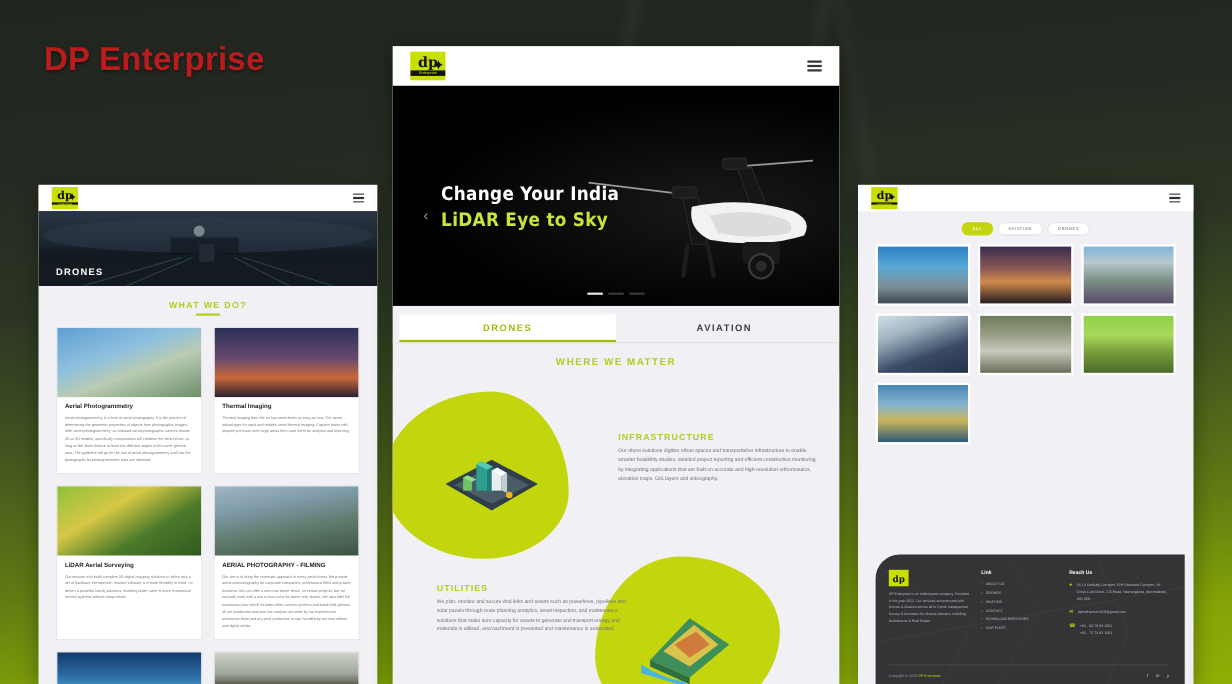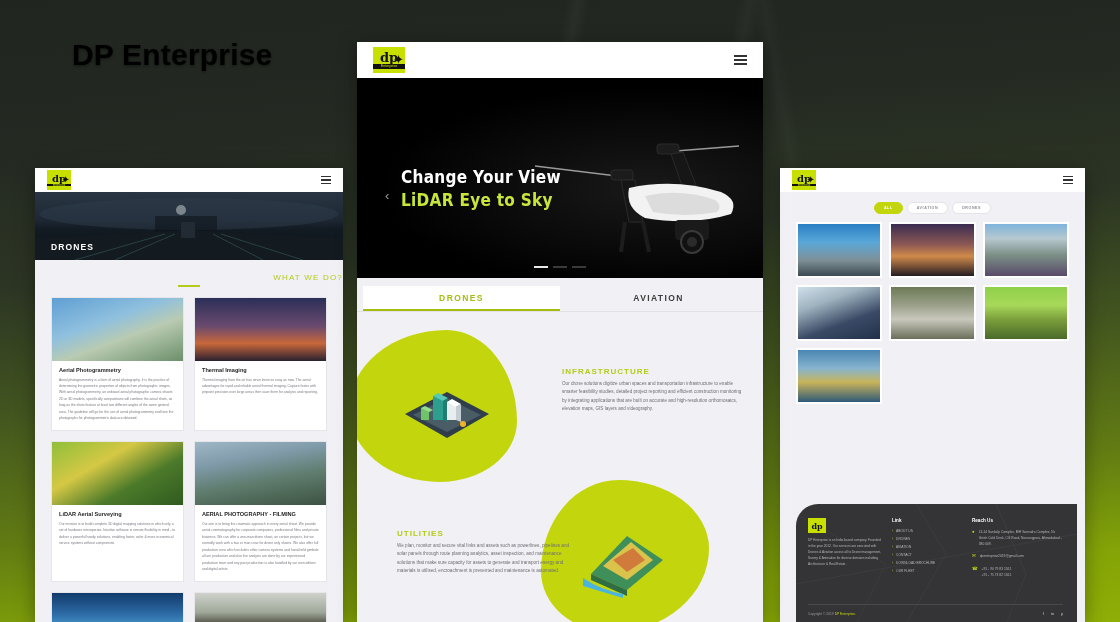--- a/index.html
+++ b/index.html
@@ -16,24 +16,23 @@
   .bg-streaks {
     position: absolute; inset: 0;
     background:
       linear-gradient(100deg, transparent 46%, rgba(255,255,255,.035) 47%, transparent 48%),
       linear-gradient(100deg, transparent 60%, rgba(255,255,255,.03) 61%, transparent 62%),
       linear-gradient(80deg, transparent 70%, rgba(255,255,255,.025) 71%, transparent 72%);
     pointer-events: none;
   }
   .page-title {
     position: absolute; left: 40px; top: 38px;
-    color: #000000; font-size: 30px; font-weight: bold;
+    color: #b91c1c; font-size: 30px; font-weight: bold;
     letter-spacing: .2px; z-index: 40;
     text-shadow: 0 1px 3px rgba(0,0,0,.45);
-    margin-left: 32px;
   }
 
   
   .panel {
     position: absolute;
     background: #f1f1f5;
     overflow: hidden;
     box-shadow: 0 4px 18px rgba(0,0,0,.35);
   }
   .site-head {
@@ -130,21 +129,21 @@
     left: 184px; top: 168px; width: 168px; height: 152px;
     border-radius: 46% 54% 58% 42% / 60% 45% 55% 40%;
   }
   .txtblock { position: absolute; width: 182px; }
   .txt-h {
     color: #b4cc19; font-size: 8px; font-weight: bold;
     letter-spacing: 1px; margin-bottom: 4px;
   }
   .txt-p { color: #6d6d74; font-size: 4.6px; line-height: 1.85; }
   .tb-infra { left: 205px; top: 55px; }
-  .tb-util  { left: 40px;  top: 217px; }
+  .tb-util  { left: 40px;  top: 192px; }
 
   .iso { position: absolute; }
 
   
   #panel-left { left: 35px; top: 168px; width: 308px; height: 454px; z-index: 20; }
   #panel-left .site-head { height: 24px; padding: 0 12px; }
   #panel-left .logo { width: 24px; height: 20px; }
   #panel-left .logo .logo-dp { font-size: 10px; }
   #panel-left .logo .logo-sub { font-size: 2.8px; }
   #panel-left .logo .logo-bird { font-size: 10px; }
@@ -158,22 +157,22 @@
     position: absolute; left: 16px; bottom: 8px;
     color: #fff; font-size: 8.5px; font-weight: bold; letter-spacing: 1.1px;
   }
   .banner-lake {
     position: absolute; inset: 0;
     background:
       linear-gradient(180deg, #2a3644 0%, #1d2733 42%, #121a22 55%, #0e141a 100%);
   }
 
   .what-title {
-    text-align: right; color: #b4cc19; font-size: 8px;
-    font-weight: normal; letter-spacing: 1.2px; padding: 13px 0 3px;
+    text-align: center; color: #b4cc19; font-size: 8px;
+    font-weight: bold; letter-spacing: 1.2px; padding: 13px 0 3px;
   }
   .what-rule { width: 22px; height: 1.5px; background: #b4cc19; margin: 0 auto 10px; }
 
   .cards { display: grid; grid-template-columns: 1fr 1fr; gap: 10px; padding: 0 16px; }
   .card { background: #fff; border: 1px solid #e6e6ea; overflow: hidden; }
   .card-img { height: 63px; background: #888; }
   .card-body { padding: 6px 7px 8px; }
   .card-h { font-size: 5.6px; font-weight: bold; color: #1e1e1e; margin-bottom: 4px; }
   .card-p { font-size: 3.4px; line-height: 1.9; color: #7b7b82; }
 
@@ -437,35 +436,36 @@
       </g>
       <path d="M104 58 Q150 48 196 62 Q214 70 206 84 Q168 96 120 88 Q100 78 104 58 Z" fill="#f2f2f2"></path>
       <path d="M120 66 Q156 58 190 70 Q198 76 192 82 Q160 88 128 82 Z" fill="#dcdcdc"></path>
       <rect x="150" y="90" width="34" height="20" rx="4" fill="#1a1a1a"></rect>
       <circle cx="167" cy="112" r="11" fill="#111" stroke="#3a3a3a" stroke-width="2"></circle>
       <circle cx="167" cy="112" r="5" fill="#2b2b2b"></circle>
       <path d="M100 92 L96 122 M118 92 L124 122" stroke="#1d1d1d" stroke-width="4" fill="none"></path>
     </svg>
     <div class="hero-arrow">‹</div>
     <div class="hero-text">
-      <div class="hero-l1">Change Your View</div>
+      <div class="hero-l1">Change Your India</div>
       <div class="hero-l2">LiDAR Eye to Sky</div>
     </div>
     <div class="hero-dots">
       <i class="on"></i>
       <i></i>
       <i></i>
     </div>
   </div>
 
   <div class="tabs">
     <div class="tab active">DRONES</div>
     <div class="tab">AVIATION</div>
   </div>
 
+  <div class="sec-title">WHERE WE MATTER</div>
 
   <div class="content-wrap" style="height:330px">
     <div class="blob blob-1"></div>
     <svg class="iso" style="left:42px;top:72px;width:96px;height:78px" viewBox="0 0 96 78">
       <path d="M48 8 L90 30 L48 54 L6 30 Z" fill="#2f3e4a"></path>
       <path d="M48 14 L82 31 L48 48 L14 31 Z" fill="#4a5c66"></path>
       <g>
         <rect x="34" y="12" width="10" height="24" fill="#2e9e8f"></rect>
           <path d="M34 12 L39 9 L49 14 L44 17 Z" fill="#55c9b4"></path>
           <path d="M44 17 L49 14 L49 38 L44 36 Z" fill="#1f7d72"></path>

